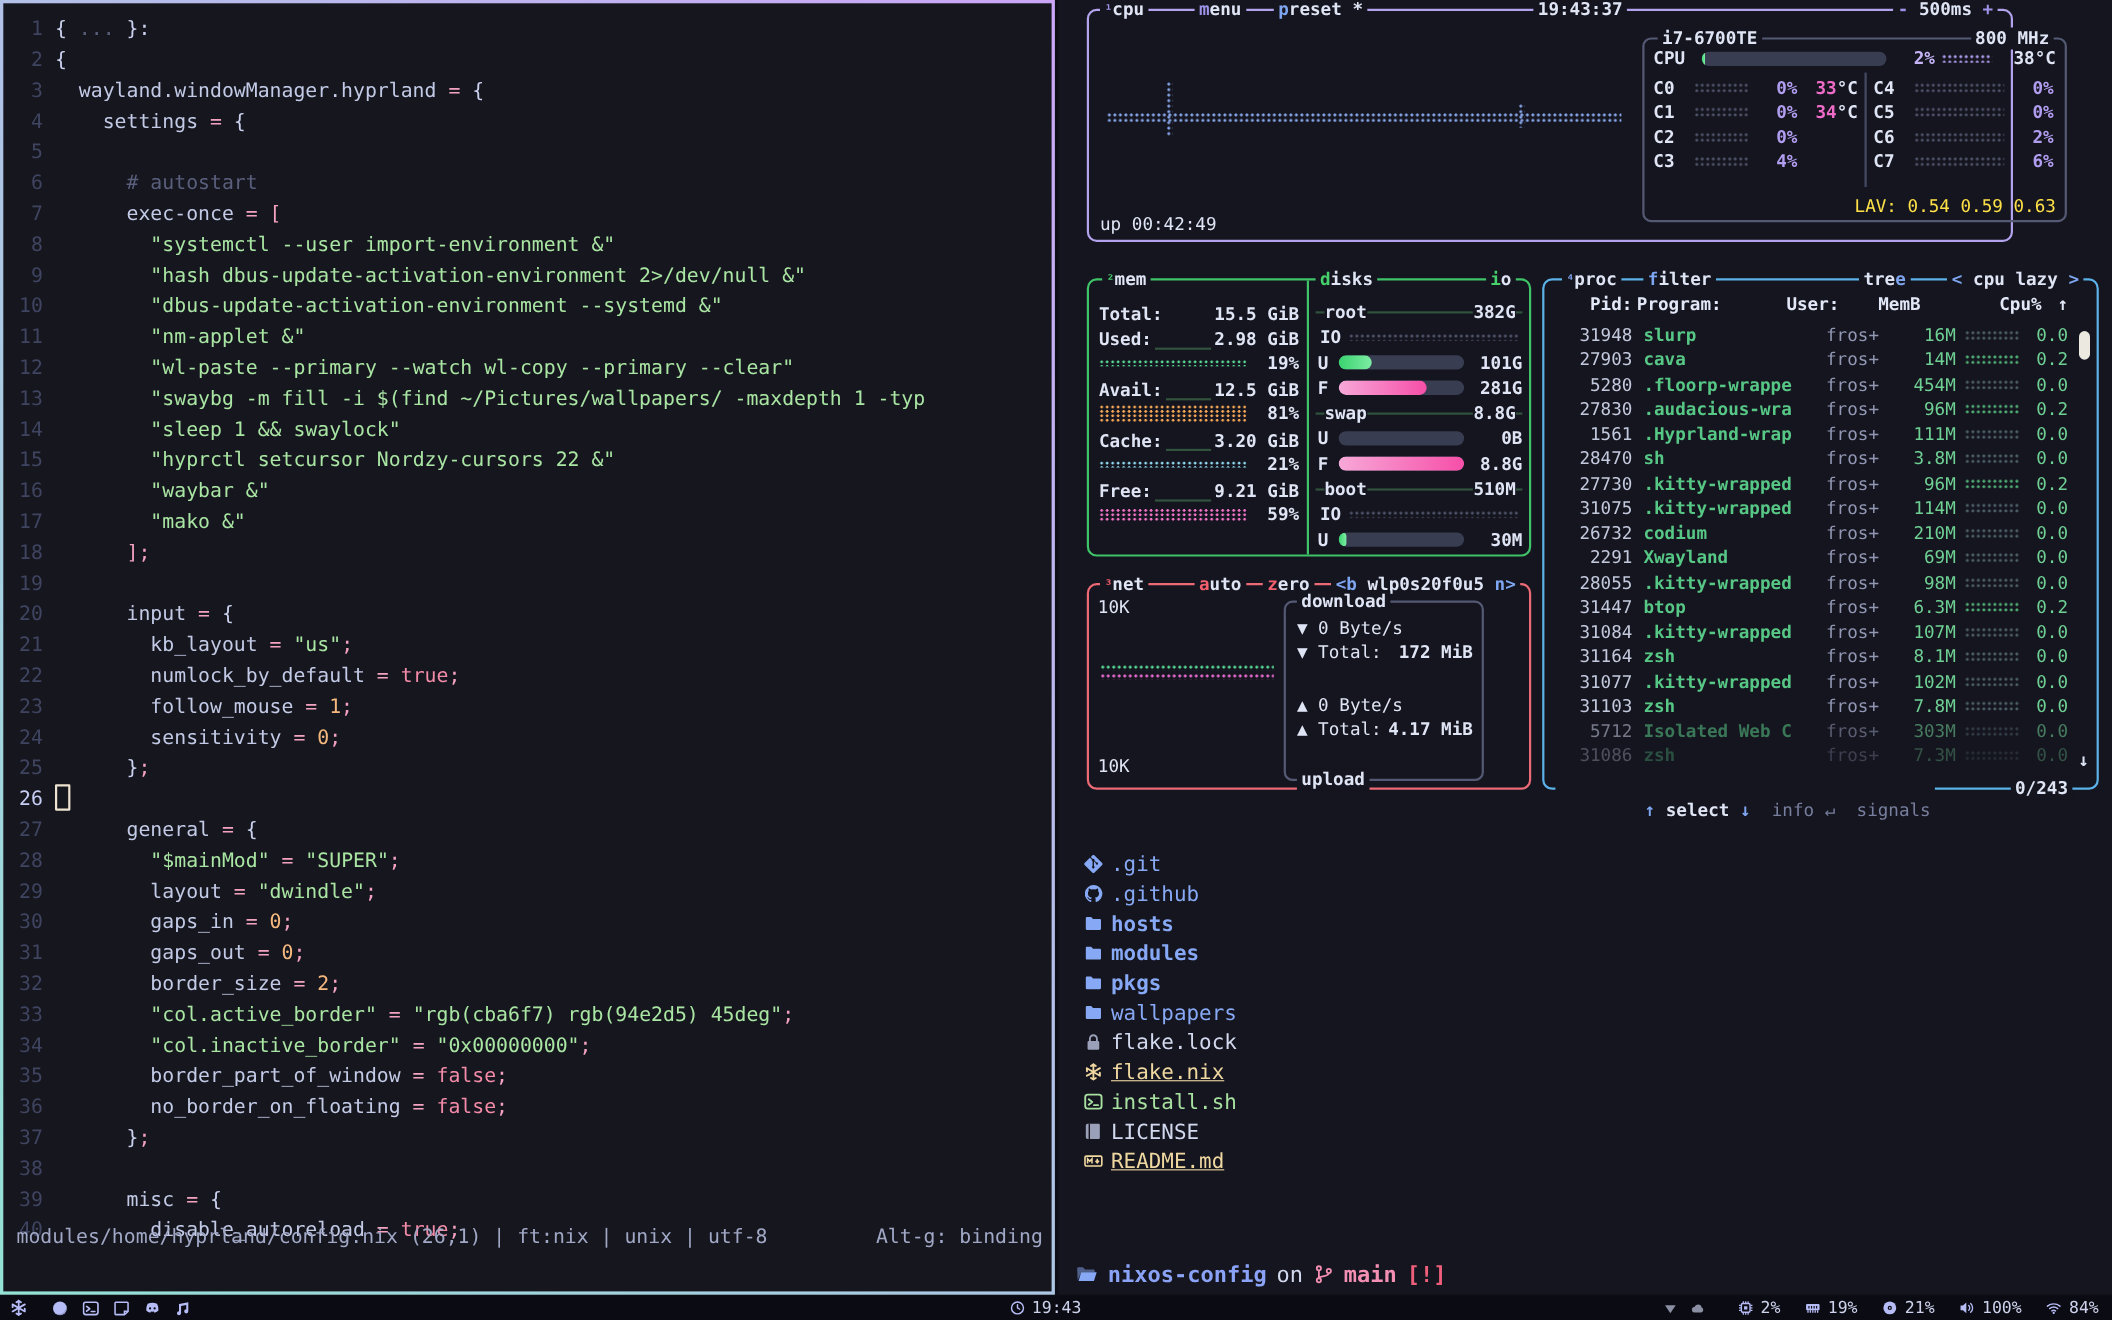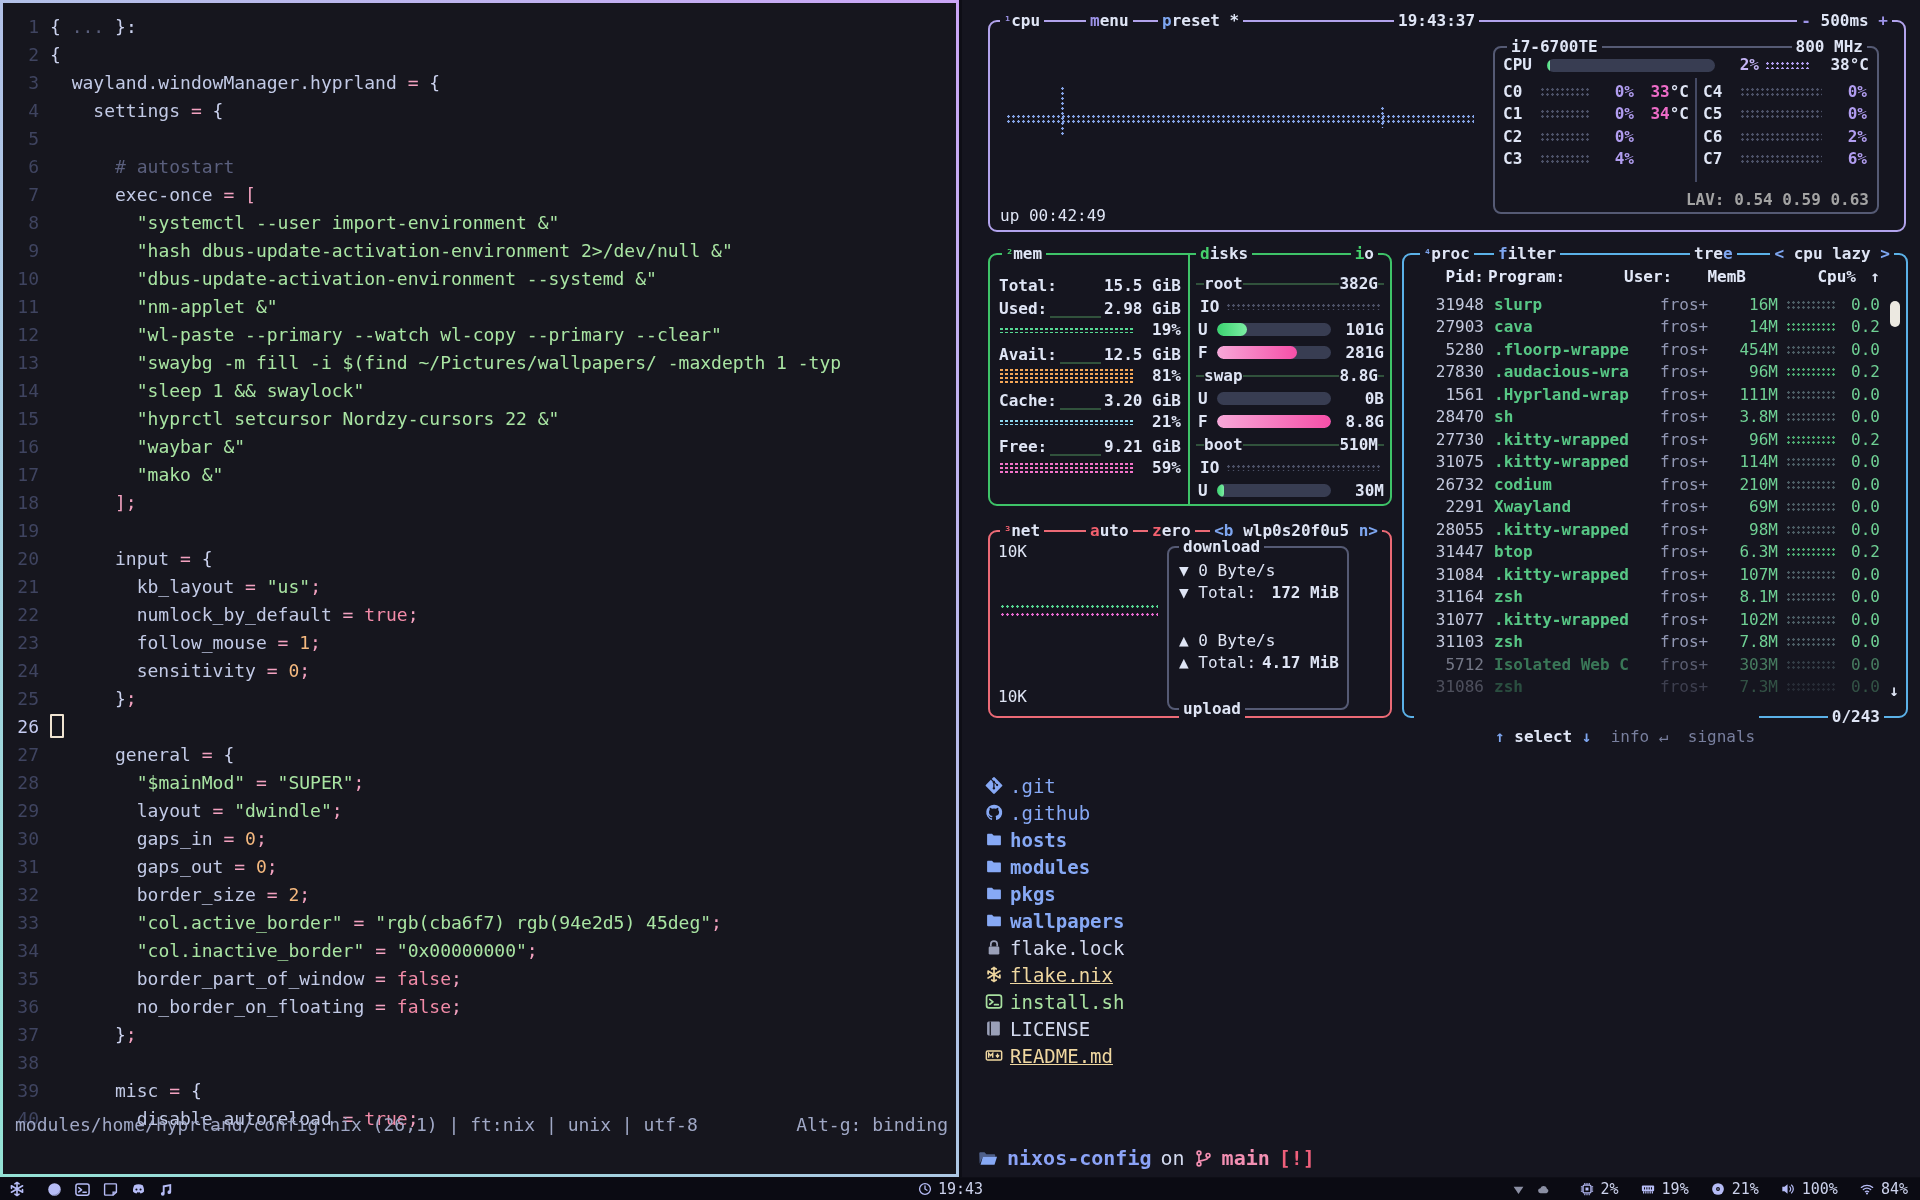--- a/index.html
+++ b/index.html
@@ -36,21 +36,21 @@
   .key-g{color:#45d06c;font-weight:700}
   .key-r{color:#f2606e;font-weight:700}
   .dim-t{color:#787f9e}
   .dots{background-image:radial-gradient(circle,currentColor 1.2px,transparent 1.45px);
         background-size:5px 5px;background-repeat:repeat}
   .meter{background:#383d52;border-radius:8px;height:13px;position:relative;overflow:hidden;align-self:center}
   .meter i{position:absolute;left:0;top:0;bottom:0;border-radius:8px;display:block}
   .fill-green{background:linear-gradient(90deg,#39d26e,#7deda4)}
   .fill-pink{background:linear-gradient(90deg,#f7a8d8,#f64fa8)}
   
-  #cpu-box{left:26px;top:20px;width:918px;height:212px;border:2px solid #b2a3ec}
+  #cpu-box{left:26px;top:8px;width:842px;height:212px;border:2px solid #b2a3ec}
   #cpu-graph{position:absolute;left:16px;top:92px;width:468px;height:9px;color:#86a5e8}
   .spike{position:absolute;width:6px;color:#86a5e8}
   #cpu-uptime{position:absolute;left:10px;bottom:5px;color:#dfe5f5}
   #cpu-inner{position:absolute;left:503px;top:24px;width:382px;height:164px;border:2px solid #555a74;border-radius:8px}
   .ci-row{position:absolute;left:8px;right:8px;height:22px;line-height:22px;display:flex;align-items:center;gap:6px}
   .core-row{display:flex;align-items:center;height:22.5px;gap:5px}
   .cname{width:32px;font-weight:700;color:#dfe5f5}
   .cdots{flex:1;height:9px;color:#4d5268}
   .cpct{width:40px;text-align:right;color:#b19df0;font-weight:700}
   .ctemp{width:50px;text-align:right;font-weight:700;color:#dfe5f5}
@@ -263,21 +263,21 @@
               <span class="cname">C6</span>
               <span class="cdots dots"></span>
               <span class="cpct">2%</span>
             </div>
             <div class="core-row">
               <span class="cname">C7</span>
               <span class="cdots dots"></span>
               <span class="cpct">6%</span>
             </div>
           </div>
-        <div style="position:absolute;right:8px;bottom:3px;font-weight:700;color:#a3a3a3">LAV: 0.54 0.59 0.63</div>
+        <div style="position:absolute;right:8px;bottom:3px;font-weight:400;color:#fde047">LAV: 0.54 0.59 0.63</div>
       </div>
     </div>
 
     <div id="mem-box" class="box">
       <span class="ob b w" style="left:12px"><span class="sup key-g">²</span><span>mem</span></span>
       <span class="ob" style="left:206px"><span class="key-g">d</span><span class="b w">isks</span></span>
       <span class="ob" style="right:12px"><span class="key-g">i</span><span class="b w">o</span></span>
       <div id="mem-divider"></div>
       <div id="mem-rows">
           <div class="mem-line">
@@ -602,21 +602,21 @@
               <path d="M1.5 3.5c0-.6.4-1 1-1h3.6l1.6 1.7h5.8c.6 0 1 .4 1 1v7.3c0 .6-.4 1-1 1h-11a1 1 0 0 1-1-1z" fill="currentColor"></path>
             </svg></span><span class="fc-blue" style="font-weight: 700;">hosts</span></div>
         <div class="file-row"><span class="fic icon fc-blue"><svg viewBox="0 0 16 16">
               <path d="M1.5 3.5c0-.6.4-1 1-1h3.6l1.6 1.7h5.8c.6 0 1 .4 1 1v7.3c0 .6-.4 1-1 1h-11a1 1 0 0 1-1-1z" fill="currentColor"></path>
             </svg></span><span class="fc-blue" style="font-weight: 700;">modules</span></div>
         <div class="file-row"><span class="fic icon fc-blue"><svg viewBox="0 0 16 16">
               <path d="M1.5 3.5c0-.6.4-1 1-1h3.6l1.6 1.7h5.8c.6 0 1 .4 1 1v7.3c0 .6-.4 1-1 1h-11a1 1 0 0 1-1-1z" fill="currentColor"></path>
             </svg></span><span class="fc-blue" style="font-weight: 700;">pkgs</span></div>
         <div class="file-row"><span class="fic icon fc-blue"><svg viewBox="0 0 16 16">
               <path d="M1.5 3.5c0-.6.4-1 1-1h3.6l1.6 1.7h5.8c.6 0 1 .4 1 1v7.3c0 .6-.4 1-1 1h-11a1 1 0 0 1-1-1z" fill="currentColor"></path>
-            </svg></span><span class="fc-blue" style="font-weight: 700;">wallpapers</span></div>
+            </svg></span><span class="fc-blue" style="font-weight: 400;">wallpapers</span></div>
         <div class="file-row"><span class="fic icon fc-gray"><svg viewBox="0 0 16 16">
               <rect x="3" y="7" width="10" height="7.5" rx="1.2" fill="currentColor"></rect>
               <path d="M5 7V5a3 3 0 0 1 6 0v2" fill="none" stroke="currentColor" stroke-width="1.6"></path>
             </svg></span><span class="fc-white">flake.lock</span></div>
         <div class="file-row"><span class="fic icon fc-yellow"><svg viewBox="0 0 16 16" fill="none" stroke="currentColor" stroke-width="1.6" stroke-linecap="round">
               <path d="M8 1.5v13M2.4 4.8l11.2 6.4M2.4 11.2l11.2-6.4M8 1.5 5.9 2.9M8 1.5l2.1 1.4M8 14.5 5.9 13.1M8 14.5l2.1-1.4M2.4 4.8l.1 2.6M2.4 11.2l2.3-1.1M13.6 4.8l-2.3 1.1M13.6 11.2l-.1-2.6"></path>
             </svg></span><span class="fc-yellow fu">flake.nix</span></div>
         <div class="file-row"><span class="fic icon fc-green"><svg viewBox="0 0 16 16" fill="none" stroke="currentColor" stroke-width="1.6">
               <rect x="1" y="2" width="14" height="12" rx="2.2"></rect>
               <path d="M4 6l3 2.3L4 10.6" stroke-linecap="round" stroke-linejoin="round"></path>

